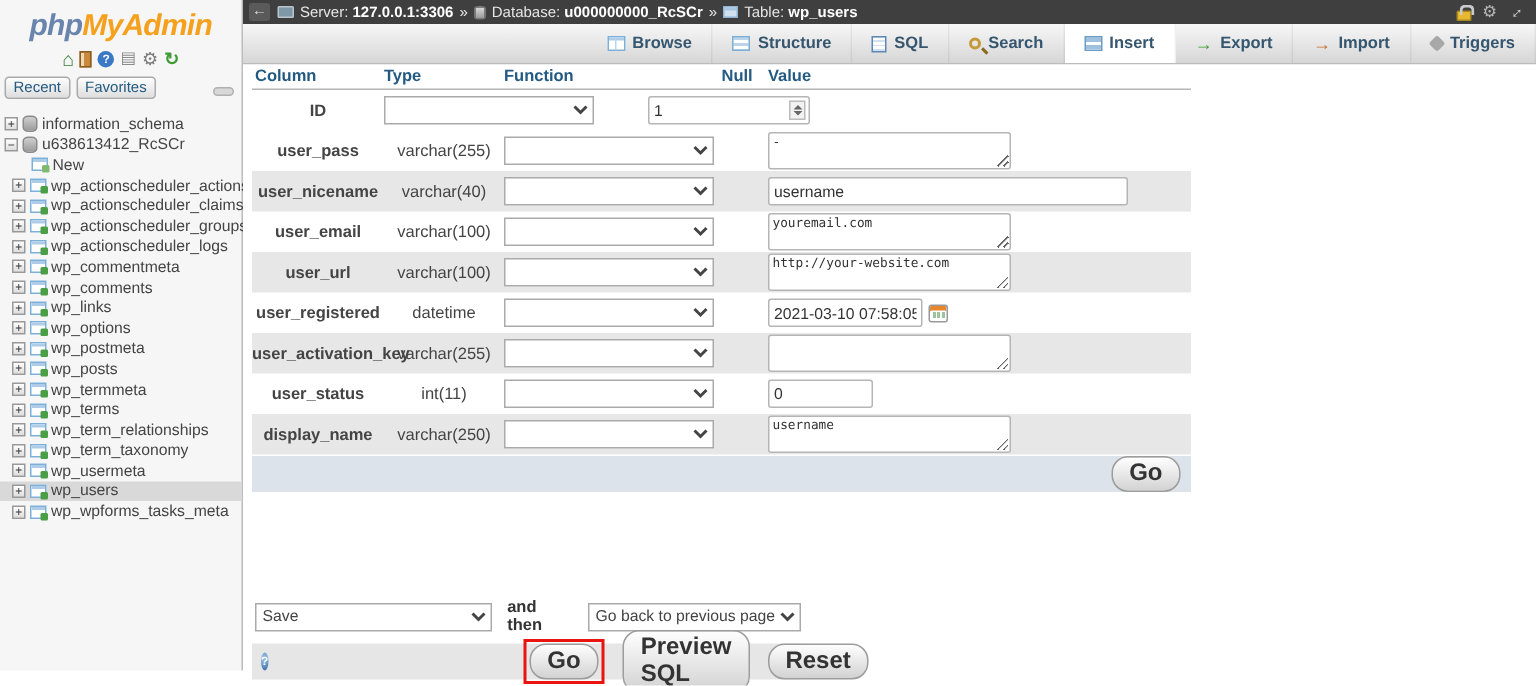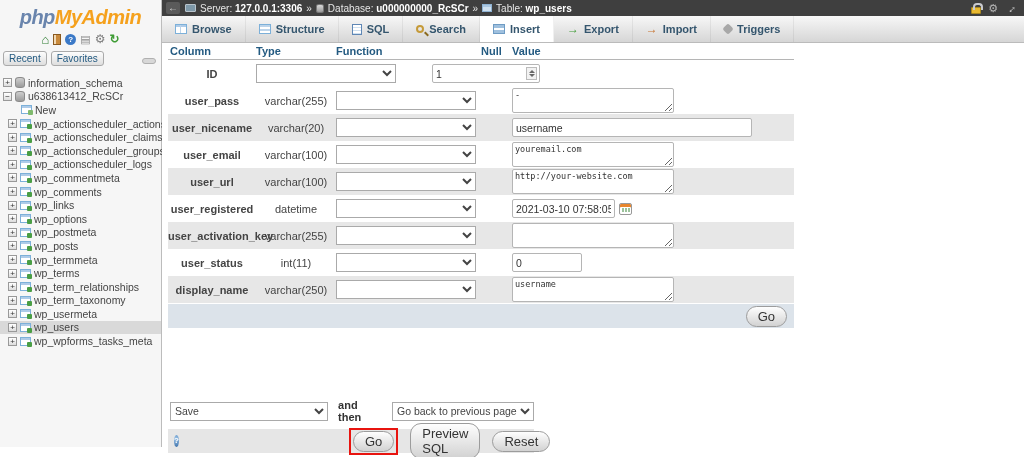--- a/index.html
+++ b/index.html
@@ -50,21 +50,21 @@
   .top-right { margin-left:auto; display:flex; align-items:center; gap:7px; padding-right:4px; }
   .i-lock { position:relative; width:10px; height:7px; background:#e8b830; border:1px solid #a8871f; border-radius:1px; margin-top:4px; }
   .i-lock::before { content:''; position:absolute; left:1px; top:-5px; width:6px; height:5px;
                     border:2px solid #c9cace; border-bottom:none; border-radius:4px 4px 0 0; }
   .i-gear-top { color:#b5b5b5; font-size:11px; line-height:11px; }
   .i-expand { display:inline-block; color:#cfcfcf; font-weight:bold; transform:rotate(-45deg); font-size:11px; }
 
   
   .tabbar { position:absolute; left:162px; top:16px; width:862px; height:27px;
             background:linear-gradient(#f7f7f7,#d6d6d6); border-bottom:1px solid #bbb;
-            display:flex; align-items:stretch; }
+            display:flex; align-items:stretch;justify-content:flex-end; }
   .tab { display:flex; align-items:center; gap:5px; padding:0 13px; font-weight:bold;
          color:#35566e; border-right:1px solid rgba(0,0,0,0.06); cursor:pointer; }
   .tab.active { background:#fff; }
   .ti { flex:0 0 auto; }
   .i-grid12 { width:12px; height:10px; background:#fff; border:1px solid #7cb0d9; box-shadow:inset 0 2px 0 #aecbe8; position:relative; }
   .i-grid12::after { content:''; position:absolute; left:4px; top:0; bottom:0; width:1px; background:#bcd4ea; }
   .i-struct { width:12px; height:10px; background:repeating-linear-gradient(#bcd4ea 0 2px,#fff 2px 4px); border:1px solid #7cb0d9; }
   .i-sqlpage { width:10px; height:11px; border:1px solid #5f87b5; background:repeating-linear-gradient(#fff 0 2px,#cfe0f0 2px 3px); }
   .i-mag { position:relative; width:8px; height:8px; border:2px solid #c59a39; border-radius:50%; }
   .i-mag::after { content:''; position:absolute; left:6px; top:6px; width:5px; height:2px; background:#8a6a20; transform:rotate(45deg); }
@@ -106,21 +106,21 @@
   .i-spin .dn { border-top:3px solid #666; }
   .w-wide { width:283px; }
   .w-med  { width:240px; }
   .w-dt   { width:103px; }
   .w-sm   { width:70px; }
   .i-cal { width:13px; height:12px; background:#fff; border:1px solid #999; box-shadow:inset 0 3px 0 #e8862d; border-radius:2px; position:relative; }
   .i-cal::after { content:''; position:absolute; left:2px; bottom:2px; width:8px; height:4px;
                   background:repeating-linear-gradient(90deg,#9cc39c 0 2px,#fff 2px 3px); }
   .fband { display:flex; justify-content:flex-end; align-items:center; height:24px; background:#dce3ea; padding-right:7px; margin-top:1px; }
   .btn { display:inline-block; background:linear-gradient(#fefefe,#d2d2d2); border:1px solid #9c9c9c;
-         border-radius:11px; padding:2px 11px; font-weight:normal; font-size:13px; color:#333; cursor:pointer; }
+         border-radius:11px; padding:2px 11px; font-weight:bold; font-size:16px; color:#333; cursor:pointer; }
 
   
   .continue { position:absolute; left:6px; top:352px; width:366px; }
   .crow1 { display:flex; align-items:center; gap:10px; padding:4px 0 6px 2px; }
   select.bigsel { width:165px; height:19px; font-size:10.5px; border:1px solid #aaa; background:#fff; color:#444; }
   select.smsel { height:19px; font-size:10.5px; border:1px solid #aaa; background:#fff; color:#444; }
   .andthen { font-weight:bold; color:#333; }
   .crow2 { display:flex; align-items:center; height:24px; background:#e6e6e6; padding:0 6px; }
   .helpball { width:12px; height:12px; border-radius:50%; background:radial-gradient(circle at 35% 30%, #9cc4e8, #3a6ea8);
               color:#fff; font-size:8px; font-weight:bold; text-align:center; line-height:12px; }
@@ -338,21 +338,21 @@
       <span class="c2">varchar(255)</span>
       <span class="c3"><select class="fsel"><option></option></select></span>
       <span class="c4"></span>
       <span class="c5">
           <textarea class="val" style="">-</textarea>
         </span>
     </div>
 
     <div class="frow gray">
       <span class="c1">user_nicename</span>
-      <span class="c2">varchar(20)</span>
+      <span class="c2">varchar(40)</span>
       <span class="c3"><select class="fsel"><option></option></select></span>
       <span class="c4"></span>
       <span class="c5">
           <input class="val w-med" value="username" style="">
         </span>
     </div>
 
     <div class="frow">
       <span class="c1">user_email</span>
       <span class="c2">varchar(100)</span>

